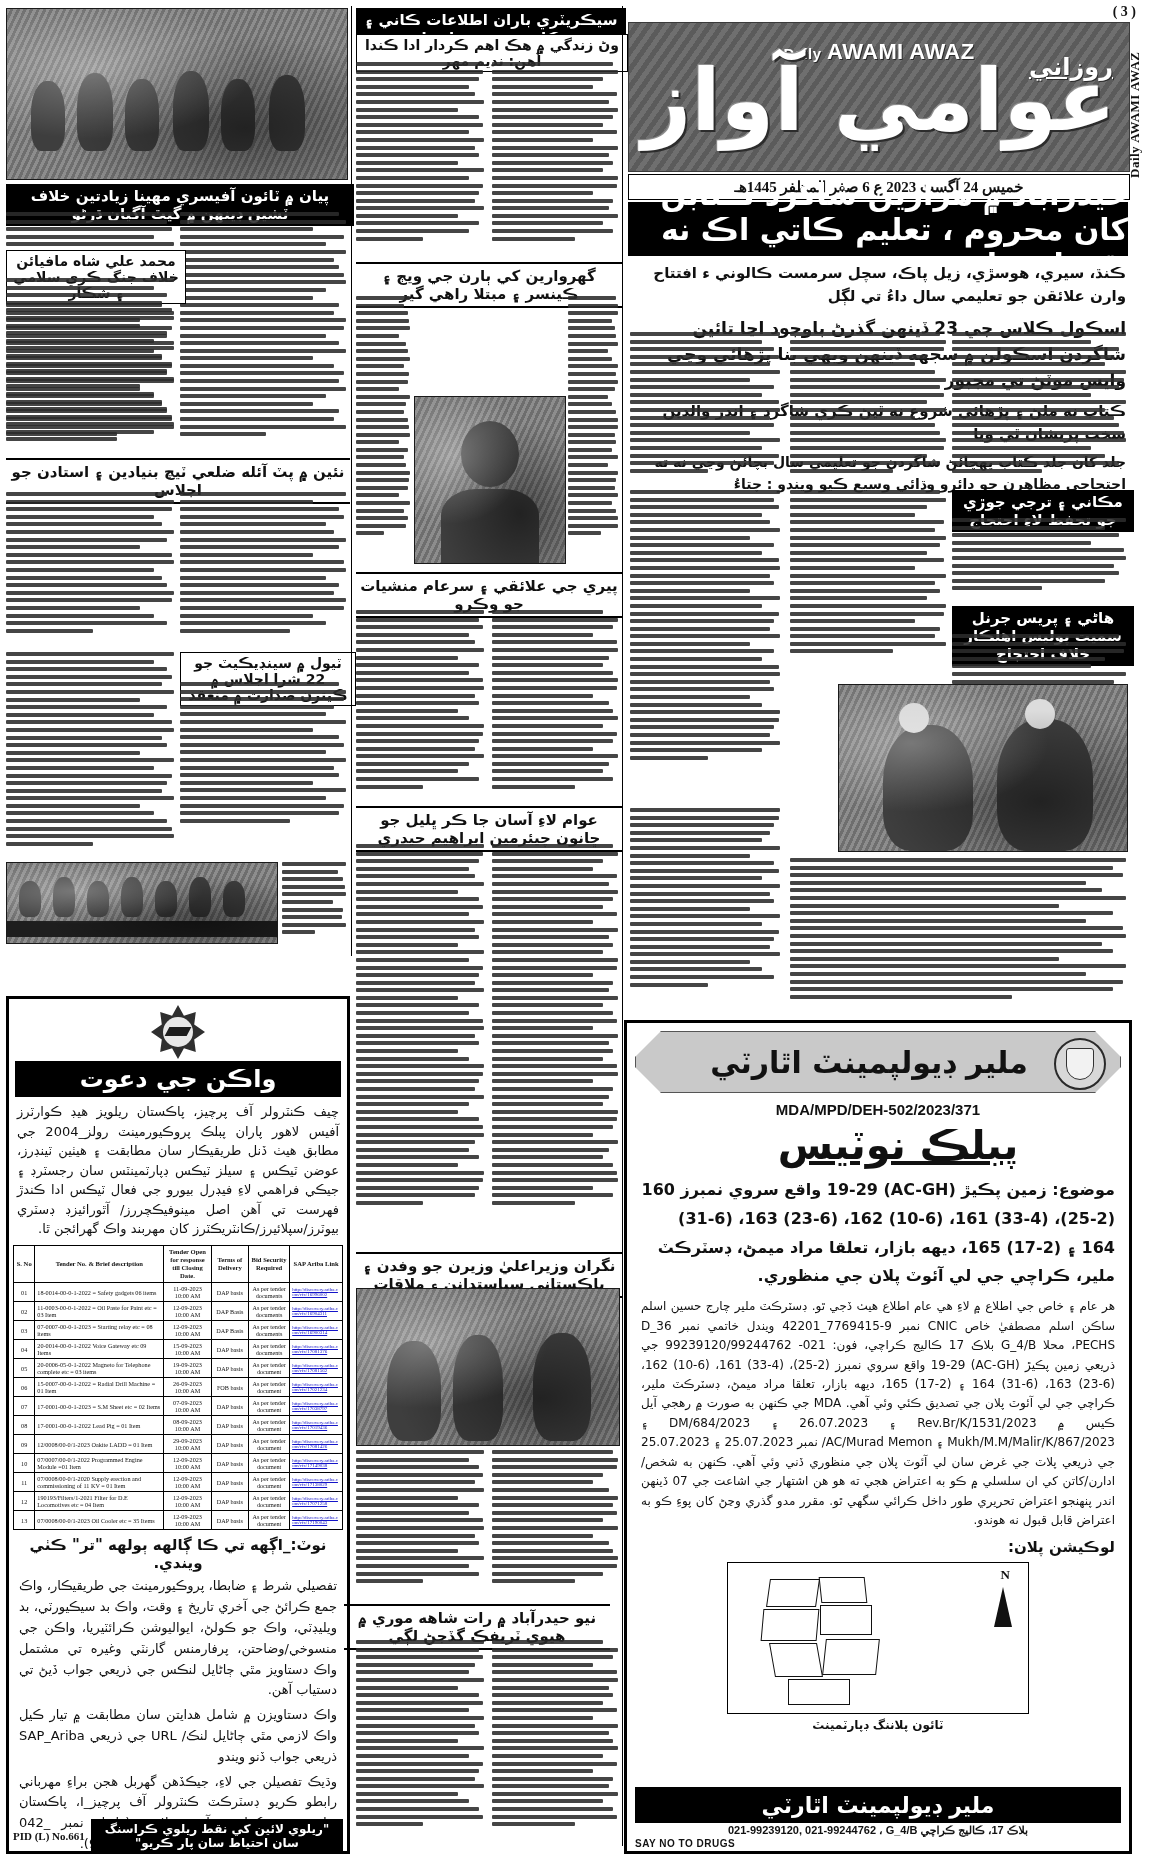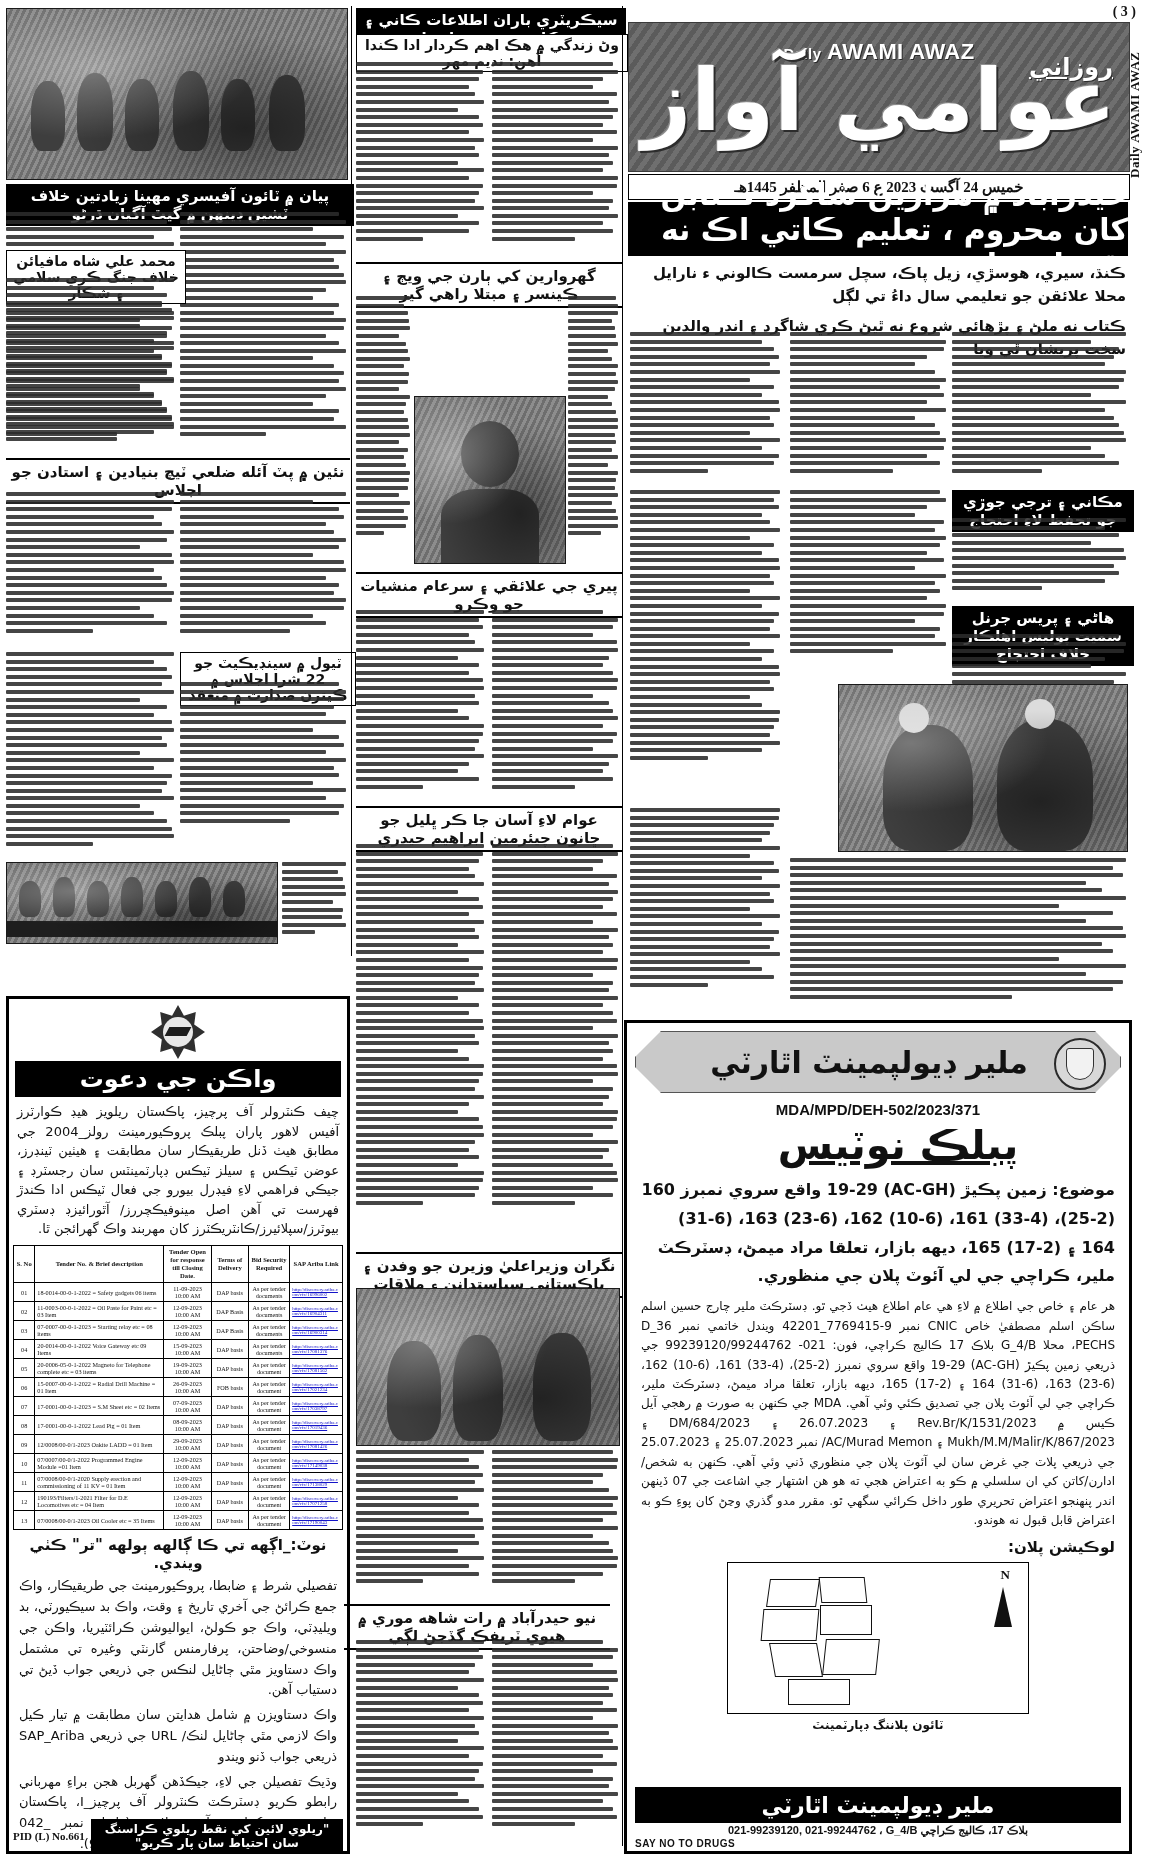--- a/index.html
+++ b/index.html
@@ -255,22 +255,24 @@
       <small>Daily</small>
       <span>AWAMI AWAZ</span>
     </div>
     <div class="mh-sub">روزاني</div>
     <div class="mh-ur">عوامي آواز</div>
   </div>
   <div class="dateline">خميس 24 آگسٽ 2023 ع 6 صفر المظفر 1445هـ</div>
   <div class="banner">حيدرآباد ۾ هزارين شاگرد ڪتابن کان محروم ، تعليم ڪاتي اڪ نه پٽي احتجاج</div>
 
   <div class="deck">
-    <div>ڪنڌ، سيري، هوسڙي، زيل پاڪ، سچل سرمست ڪالوني ء نارايل محلا علائقن جو تعليمي سال داءُ تي لڳل</div>
+    <div>ڪنڌ، سيري، هوسڙي، زيل پاڪ، سچل سرمست ڪالوني ء افتتاح وارن علائقن جو تعليمي سال داءُ تي لڳل</div>
+    <div class="d2">اسڪول ڪلاس جي 23 ڏينهن گذرڻ باوجود اڃا تائين شاگردن اسڪولن ۾ سجهه ڏينهن ويهي بنا پڙهائي وڃي وايس موٽڻ تي مجبور</div>
     <div style="margin-top:6px">ڪتاب نه ملڻ ۽ پڙهائي شروع نه ٿيڻ ڪري شاگرد ۽ اندر والدين سخت پريشان ٿي ويا</div>
+    <div style="margin-top:6px;font-size:14px">جلد کان جلد ڪتاب پهچائڻ شاگردن جو تعليمي سال بچائڻ وڃي نه ته احتجاجي مظاهرن جو دائرو وڌائي وسيع ڪيو ويندو : چتاءُ</div>
   </div>
 
   <div class="photo" style="position:absolute;left:6px;top:8px;width:340px;height:170px;">
     <div class="fig" style="left:24px;top:72px;width:34px;height:70px"></div>
     <div class="fig" style="left:70px;top:64px;width:36px;height:78px"></div>
     <div class="fig" style="left:118px;top:70px;width:34px;height:72px"></div>
     <div class="fig" style="left:166px;top:62px;width:36px;height:80px"></div>
     <div class="fig" style="left:214px;top:70px;width:34px;height:72px"></div>
     <div class="fig" style="left:262px;top:66px;width:36px;height:76px"></div>
   </div>

